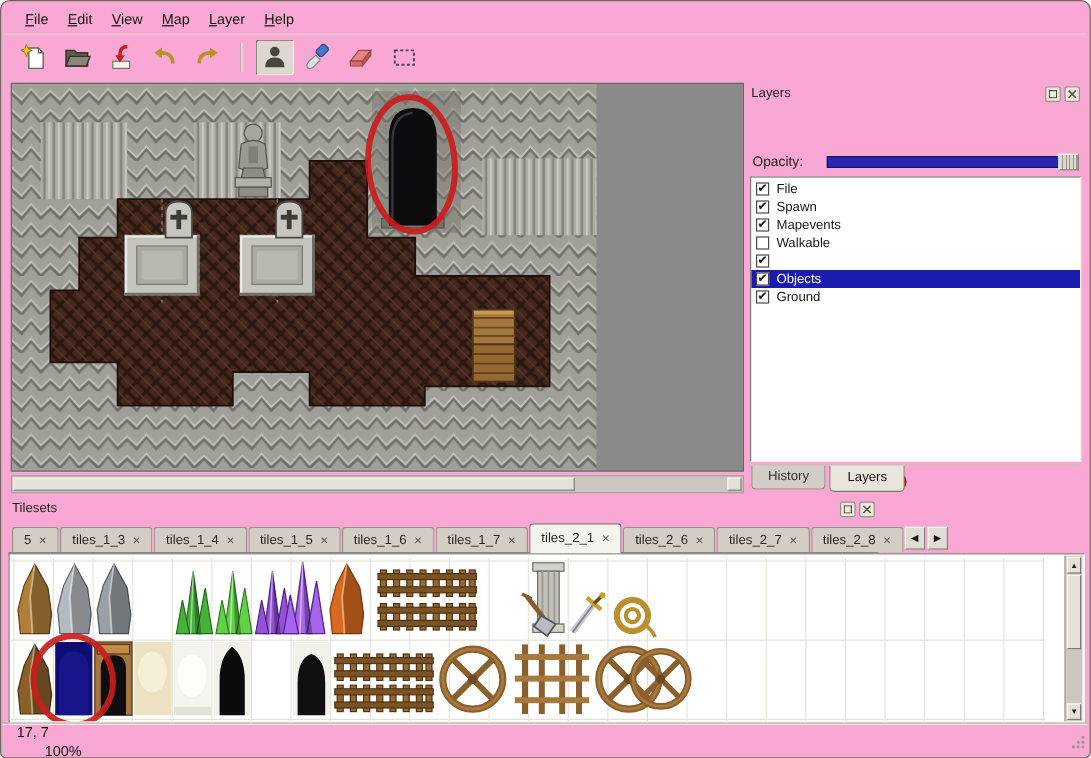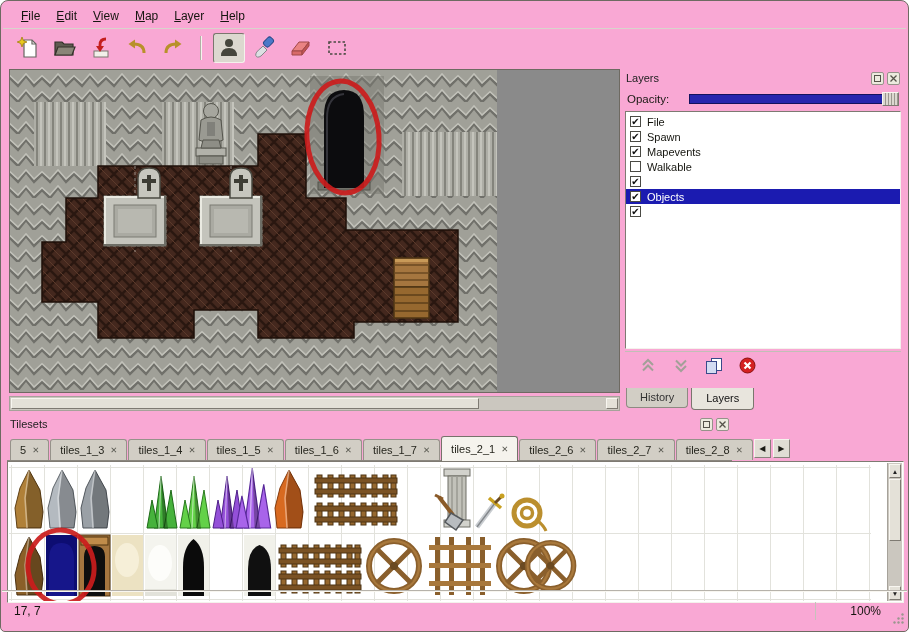--- a/index.html
+++ b/index.html
@@ -22,21 +22,21 @@
 .map-canvas { width: 611px; height: 324px; border: 1px solid #6e6a62; background: #8a8a8a; }
 .map-canvas svg { display: block; }
 .hscroll { position: absolute; left: 0; top: 327px; width: 611px; height: 15px; background: #cbc7bf; border: 1px solid #a6a29a; }
 .hthumb { position: absolute; left: 1px; top: 1px; width: 468px; height: 11px; background: #e4e1d8; border: 1px solid; border-color: #f8f6f0 #7e7a72 #7e7a72 #f8f6f0; }
 .hscroll-end { position: absolute; right: 1px; top: 1px; width: 12px; height: 11px; background: #e4e1d8; border: 1px solid; border-color: #f8f6f0 #7e7a72 #7e7a72 #f8f6f0; }
 
 .layers-panel { position: absolute; left: 622px; top: 68px; width: 280px; height: 341px; }
 .panel-titlebar { height: 18px; display: flex; align-items: center; font-size: 11px; color: #222; padding: 0 3px; }
 .panel-titlebar .ptitle { flex: 1; }
 .dock-btn { width: 13px; height: 13px; margin-left: 3px; border: 1px solid #96928a; background: #eceade; border-radius: 2px; display: flex; align-items: center; justify-content: center; }
-.opacity-row { height: 24px; display: flex; align-items: center; gap: 20px; padding: 0 4px; font-size: 11.5px; color: #1a1a14; }
+.opacity-row { height: 24px; display: flex; align-items: center; gap: 20px; padding: 0 4px; font-size: 11.5px; color: #1a1a14; margin-top: 36px; }
 .slider { flex: 1; position: relative; height: 14px; }
 .slider-track { position: absolute; left: 0; right: 0; top: 2px; height: 10px; background: #2626ae; border: 1px solid #12125e; }
 .slider-handle { position: absolute; right: 0; top: 0; width: 17px; height: 14px; border: 1px solid; border-color: #f8f6f0 #7e7a72 #7e7a72 #f8f6f0; background: repeating-linear-gradient(90deg, transparent 0 2px, #9a968e 2px 3px) #dcd8d0; }
 .layer-list { margin: 0 2px; height: 238px; background: #ffffff; border: 1px solid; border-color: #7e7a72 #f4f2ec #f4f2ec #7e7a72; overflow: hidden; padding-top: 2px; }
 .layer-row { height: 15px; display: flex; align-items: center; gap: 6px; padding: 0 2px 0 4px; font-size: 11px; color: #15150f; }
 .layer-row.selected { background: #1b1bb0; color: #ffffff; }
 .checkbox { width: 11px; height: 11px; flex: none; background: #ffffff; border: 1px solid #4a4a44; font-size: 10px; line-height: 9px; text-align: center; color: #111; }
 .layer-label { flex: 1; }
 .layer-btns { height: 28px; margin: 2px 2px 0; border-top: 1px solid #c2beb6; display: flex; align-items: center; gap: 11px; padding-left: 12px; }
 .lbtn { width: 22px; height: 18px; display: flex; align-items: center; justify-content: center; }
@@ -52,21 +52,21 @@
 .tab-arrows { margin-left: auto; display: flex; gap: 2px; padding: 0 2px 2px 0; }
 .arrow-btn { width: 17px; height: 19px; background: #e0ddd4; border: 1px solid; border-color: #f6f4ee #86827a #86827a #f6f4ee; display: flex; align-items: center; justify-content: center; font-size: 8px; color: #1a1a14; }
 .tile-area { position: absolute; left: 0; top: 46px; width: 897px; height: 142px; background: #ffffff; border: 1px solid; border-color: #7e7a72 #f4f2ec #f4f2ec #7e7a72; overflow: hidden; }
 .tile-area svg { display: block; margin: 3px 0 0 1px; }
 .vscroll { position: absolute; right: 1px; top: 1px; bottom: 1px; width: 15px; background: #cbc7bf; border-left: 1px solid #a6a29a; }
 .vs-btn { position: absolute; left: 1px; width: 12px; height: 14px; background: #e4e1d8; border: 1px solid; border-color: #f8f6f0 #7e7a72 #7e7a72 #f8f6f0; font-size: 6.5px; text-align: center; line-height: 13px; color: #222; }
 .vs-up { top: 1px; }
 .vs-down { bottom: 1px; }
 .vs-thumb { position: absolute; left: 1px; top: 16px; width: 12px; height: 62px; background: #e4e1d8; border: 1px solid; border-color: #f8f6f0 #7e7a72 #7e7a72 #f8f6f0; }
 
-.statusbar { position: absolute; left: 1px; right: 1px; bottom: 1px; height: 40px; border-top: 1px solid #b6b2aa; box-shadow: inset 0 1px 0 #f8f6f0; display: flex; align-items: center; font-size: 12px; color: #15150f; }
+.statusbar { position: absolute; left: 1px; right: 1px; bottom: 1px; height: 28px; border-top: 1px solid #b6b2aa; box-shadow: inset 0 1px 0 #f8f6f0; display: flex; align-items: flex-start; font-size: 12px; color: #15150f; flex-direction: column; }
 .sb-coords { flex: 1; padding-left: 12px; }
 .sb-zoom { width: 92px; text-align: right; padding-right: 26px; border-left: 1px solid #c6c2ba; height: 18px; line-height: 18px; }
 .grip { position: absolute; right: 2px; bottom: 2px; }
 </style>
 </head>
 <body>
 
 <div class="window">
 
   <div class="menubar">
@@ -274,20 +274,21 @@
       </div>
       <div class="layer-row">
         <span class="checkbox">✔</span>
       </div>
       <div class="layer-row selected">
         <span class="checkbox">✔</span>
         <span class="layer-label">Objects</span>
       </div>
       <div class="layer-row">
         <span class="checkbox">✔</span>
+        <span class="layer-label">Ground</span>
       </div>
     </div>
     <div class="layer-btns">
       <span class="lbtn">
         <svg width="16" height="15" viewBox="0 0 16 15">
           <path d="M3,7 L8,2 L13,7 M3,12.5 L8,7.5 L13,12.5" fill="none" stroke="#a2a098" stroke-width="2"></path>
         </svg>
       </span>
       <span class="lbtn">
         <svg width="16" height="15" viewBox="0 0 16 15">

